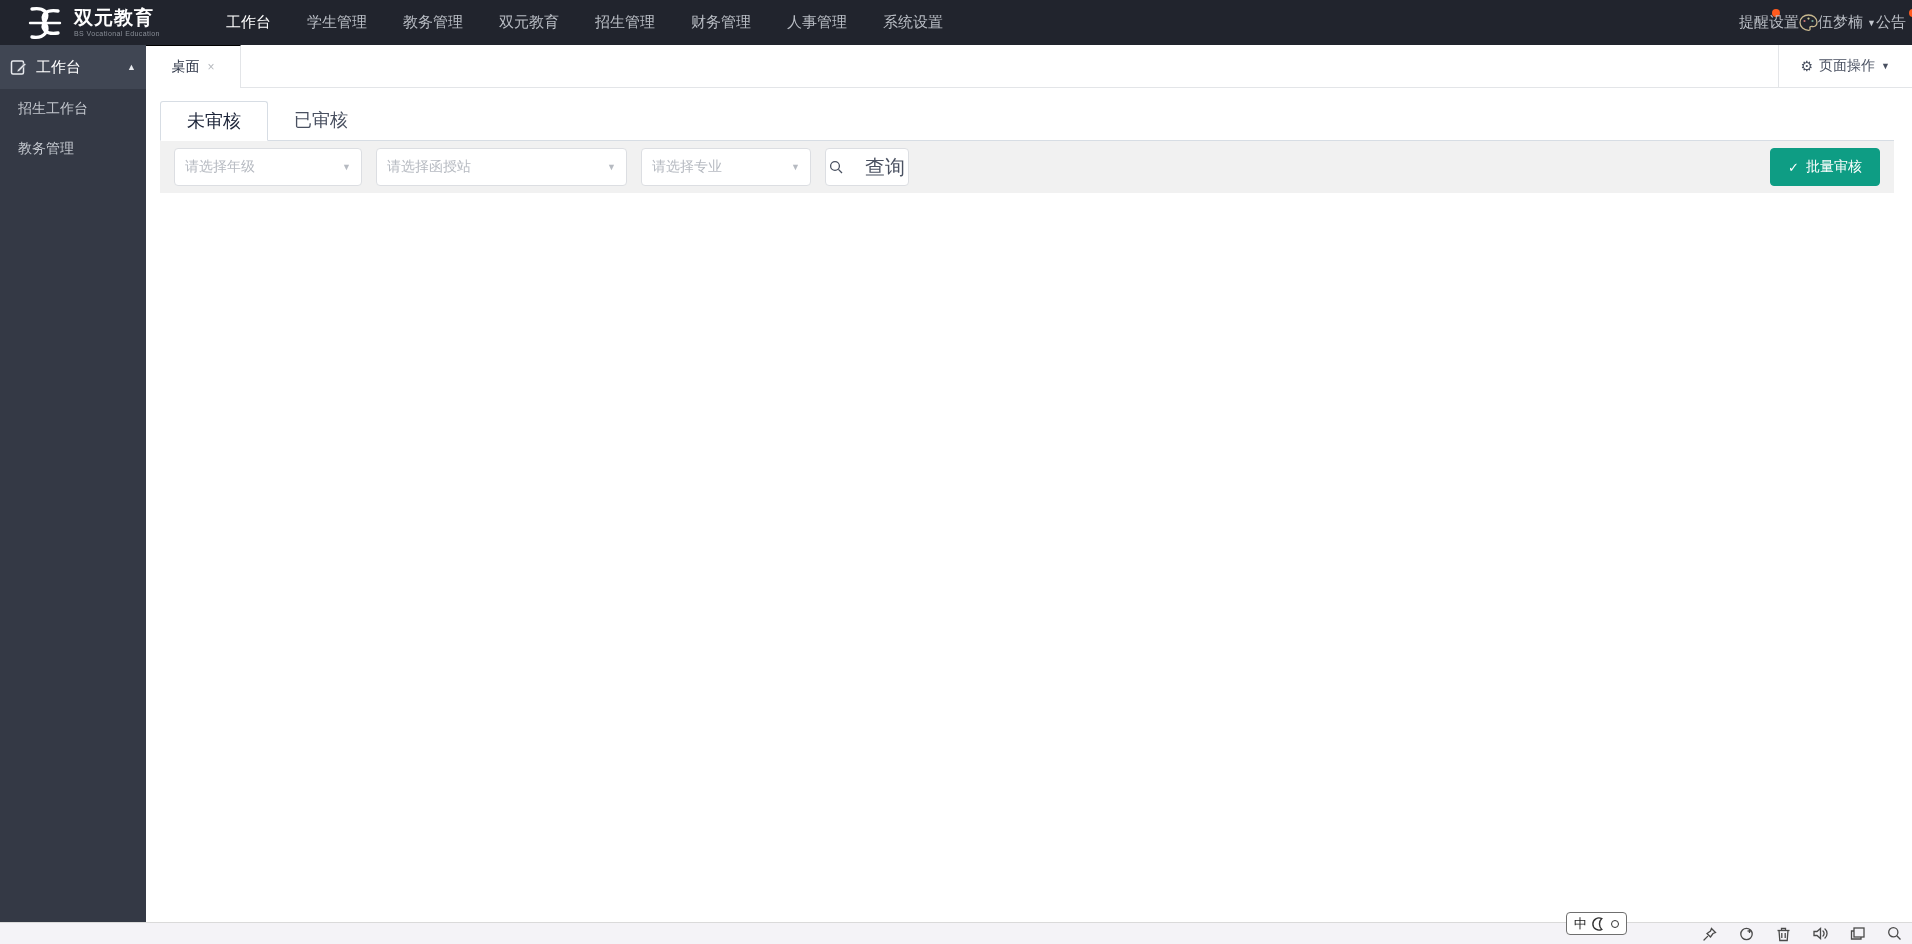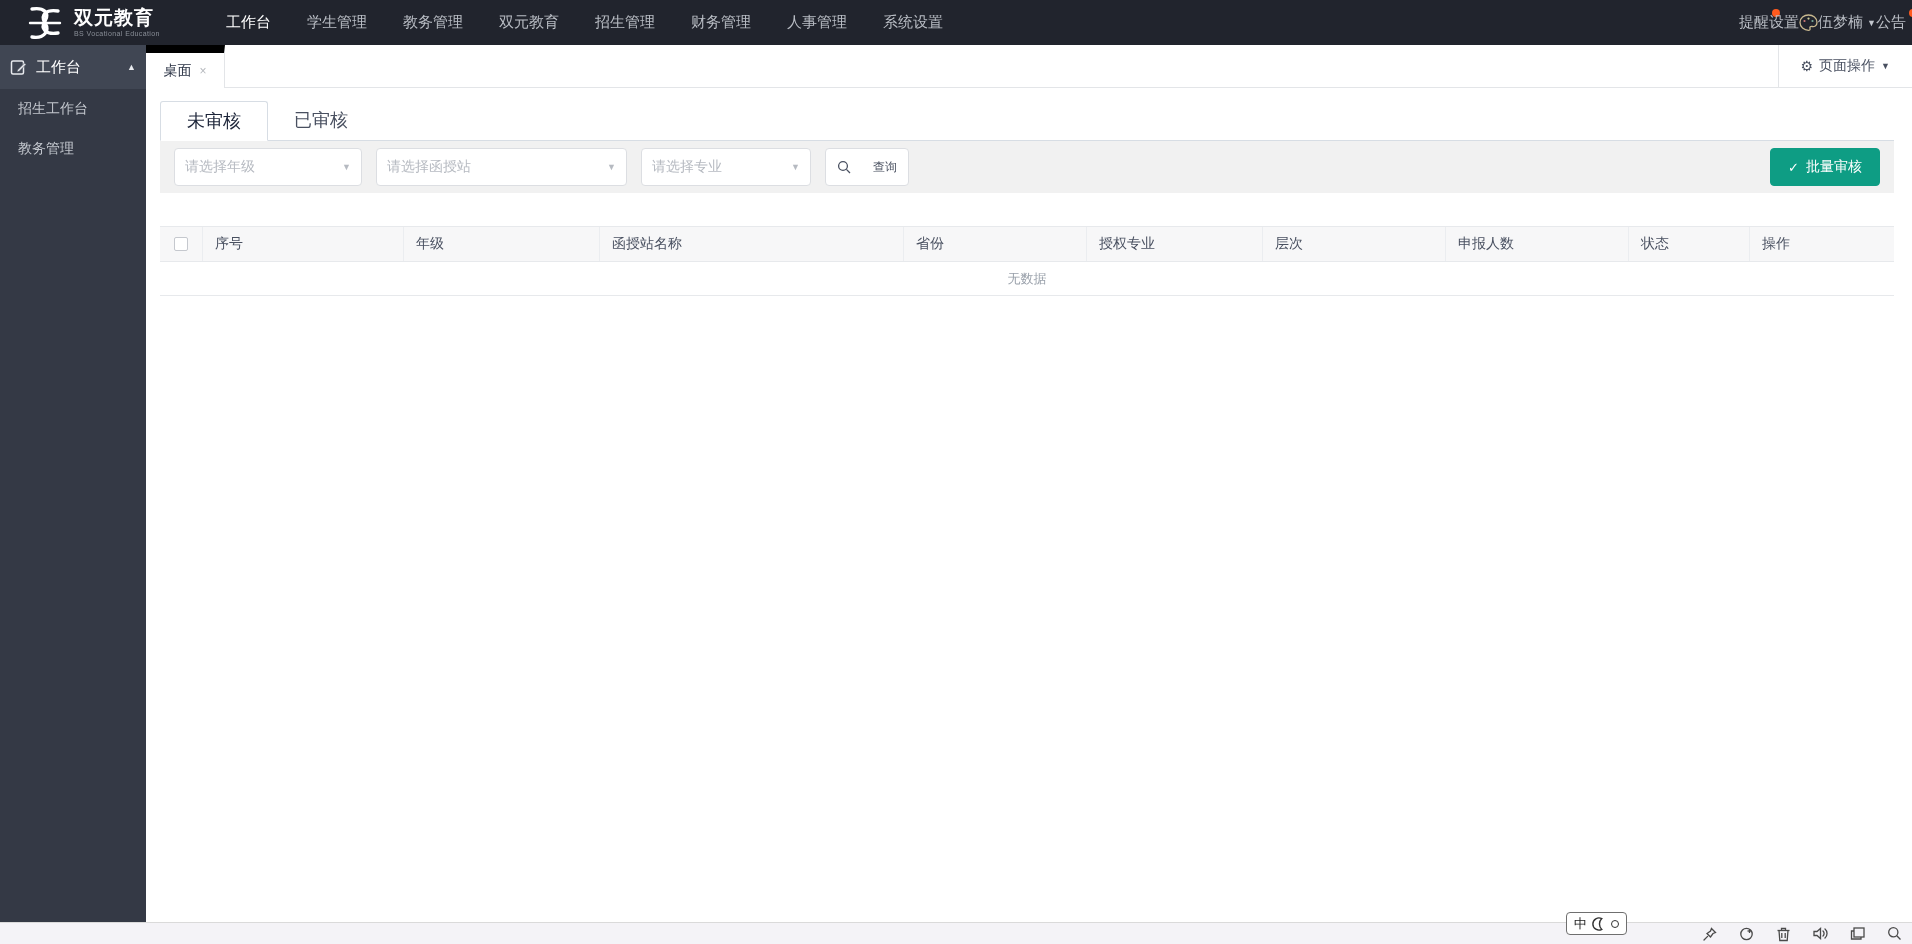--- a/index.html
+++ b/index.html
@@ -30,22 +30,22 @@
   .side-group { height:44px; background:#404653; color:#ffffff; display:flex; align-items:center;
     padding:0 10px; font-size:15px; cursor:pointer; }
   .side-group .g-icon { margin-right:9px; display:flex; }
   .side-group .g-caret { margin-left:auto; font-size:9px; color:#e8eaee; }
   .side-item { height:40px; display:flex; align-items:center; padding-left:18px; font-size:14px; cursor:pointer; }
 
   
   .main { flex:1; display:flex; flex-direction:column; background:#ffffff; }
 
   .tabstrip { height:43px; display:flex; align-items:stretch; border-bottom:1px solid #e3e5e8; }
-  .wtab { width:79px; display:flex; align-items:center; justify-content:center; gap:8px;
-    border-top:8px solid #000000; border-right:1px solid #e3e5e8; font-size:14px; color:#2a3244;
+  .wtab { width:95px; display:flex; align-items:center; justify-content:center; gap:8px;
+    border-top:1px solid #000000; border-right:1px solid #e3e5e8; font-size:14px; color:#2a3244;
     margin-bottom:-1px; background:#fff; cursor:pointer; }
   .wtab .tab-close { color:#b5b8bd; font-size:12px; cursor:pointer; }
   .strip-right { margin-left:auto; display:flex; align-items:center; padding:0 22px; gap:6px;
     border-left:1px solid #e3e5e8; color:#495060; font-size:14px; cursor:pointer; }
   .strip-right .gear { font-size:14px; }
   .strip-right .caret { color:#495060; }
 
   .content { flex:1; padding:12px 18px 0 14px; position:relative; }
 
   
@@ -56,21 +56,21 @@
     margin-bottom:-1px; color:#1c2438; border-radius:3px 3px 0 0; }
 
   
   .filterbar { background:#f1f1f1; padding:7px 14px; display:flex; align-items:center; }
   .sel { height:38px; background:#ffffff; border:1px solid #dcdee2; border-radius:4px;
     display:flex; align-items:center; padding:0 10px; color:#b6bac1; font-size:14px;
     margin-right:14px; cursor:pointer; }
   .sel .sel-caret { margin-left:auto; font-size:9px; color:#b6bac1; }
   .sel1 { width:188px; } .sel2 { width:251px; } .sel3 { width:170px; }
   .btn-query { height:38px; width:84px; background:#ffffff; border:1px solid #dcdee2; border-radius:4px;
-    display:flex; align-items:center; justify-content:center; gap:22px; font-size:12px; color:#495060; cursor:pointer; }
+    display:flex; align-items:center; justify-content:center; gap:22px; font-size:20px; color:#495060; cursor:pointer; }
   .btn-batch { margin-left:auto; height:38px; padding:0 17px; background:#0e9d84; border:1px solid #0e9d84;
     border-radius:4px; color:#ffffff; font-size:14px; display:flex; align-items:center; gap:7px; cursor:pointer; }
   .btn-batch .check { font-size:13px; }
 
   
   .tablewrap { margin-top:33px; }
   .thead { display:flex; background:#f7f7f8; border-top:1px solid #e7e9ec; border-bottom:1px solid #e7e9ec; height:36px; }
   .th { display:flex; align-items:center; padding:0 12px; font-size:14px; color:#495060;
     border-right:1px solid #ebedf0; }
   .th:last-child { border-right:none; }
@@ -207,37 +207,20 @@
             <line x1="9.4" y1="9.4" x2="13" y2="13" stroke="#495060" stroke-width="1.3"></line>
           </svg>
           <span>查询</span>
         </div>
         <div class="btn-batch">
           <span class="check">✓</span>
           <span>批量审核</span>
         </div>
       </div>
 
-      <div class="tablewrap">
-        <div class="thead">
-          <div class="th c0">
-              <span class="cb"></span>
-            </div>
-          <div class="th c1">序号</div>
-          <div class="th c2">年级</div>
-          <div class="th c3">函授站名称</div>
-          <div class="th c4">省份</div>
-          <div class="th c5">授权专业</div>
-          <div class="th c6">层次</div>
-          <div class="th c7">申报人数</div>
-          <div class="th c8">状态</div>
-          <div class="th c9">操作</div>
-        </div>
-        <div class="empty-row">无数据</div>
-      </div>
     </div>
   </div>
 </div>
 
 <div class="bottomstrip">
   <span class="tray-icon">
     <svg width="16" height="16" viewBox="0 0 16 16" fill="none" stroke="#4a4a4a" stroke-width="1.3" stroke-linecap="round">
       <path d="M9.5 2.5 L13.5 6.5 L11 7.5 L8.5 11 L5 7.5 L8.5 5 Z"></path>
       <line x1="5.6" y1="10.4" x2="2" y2="14"></line>
     </svg>

